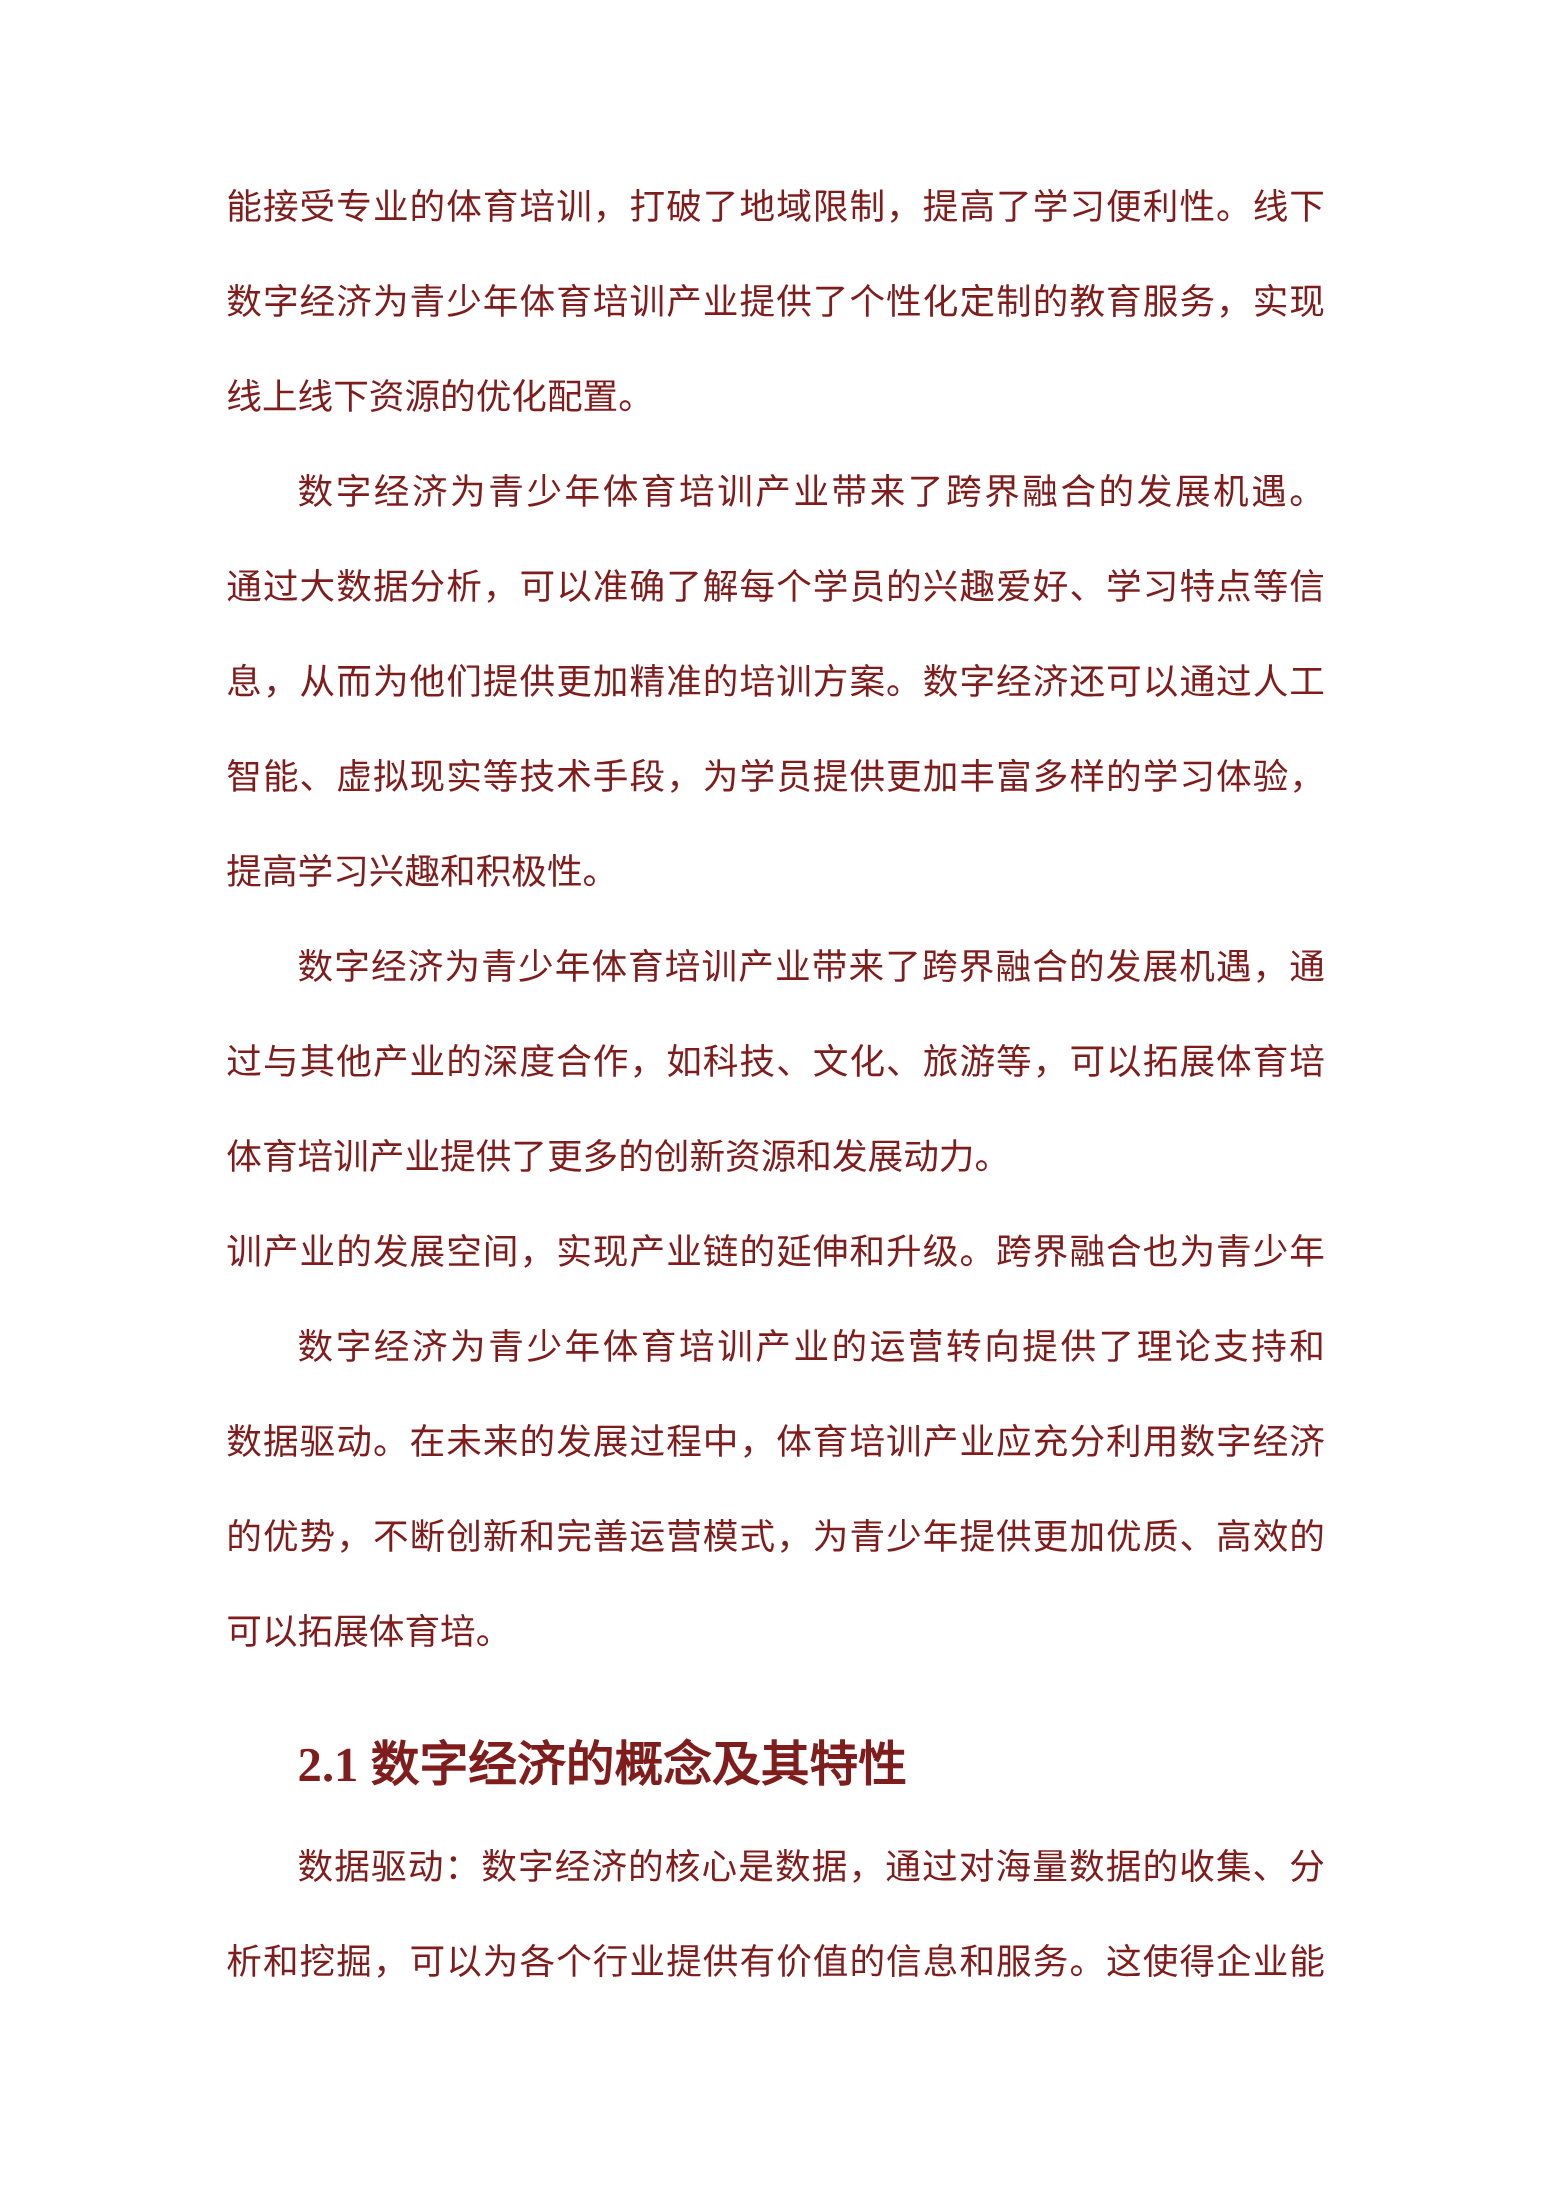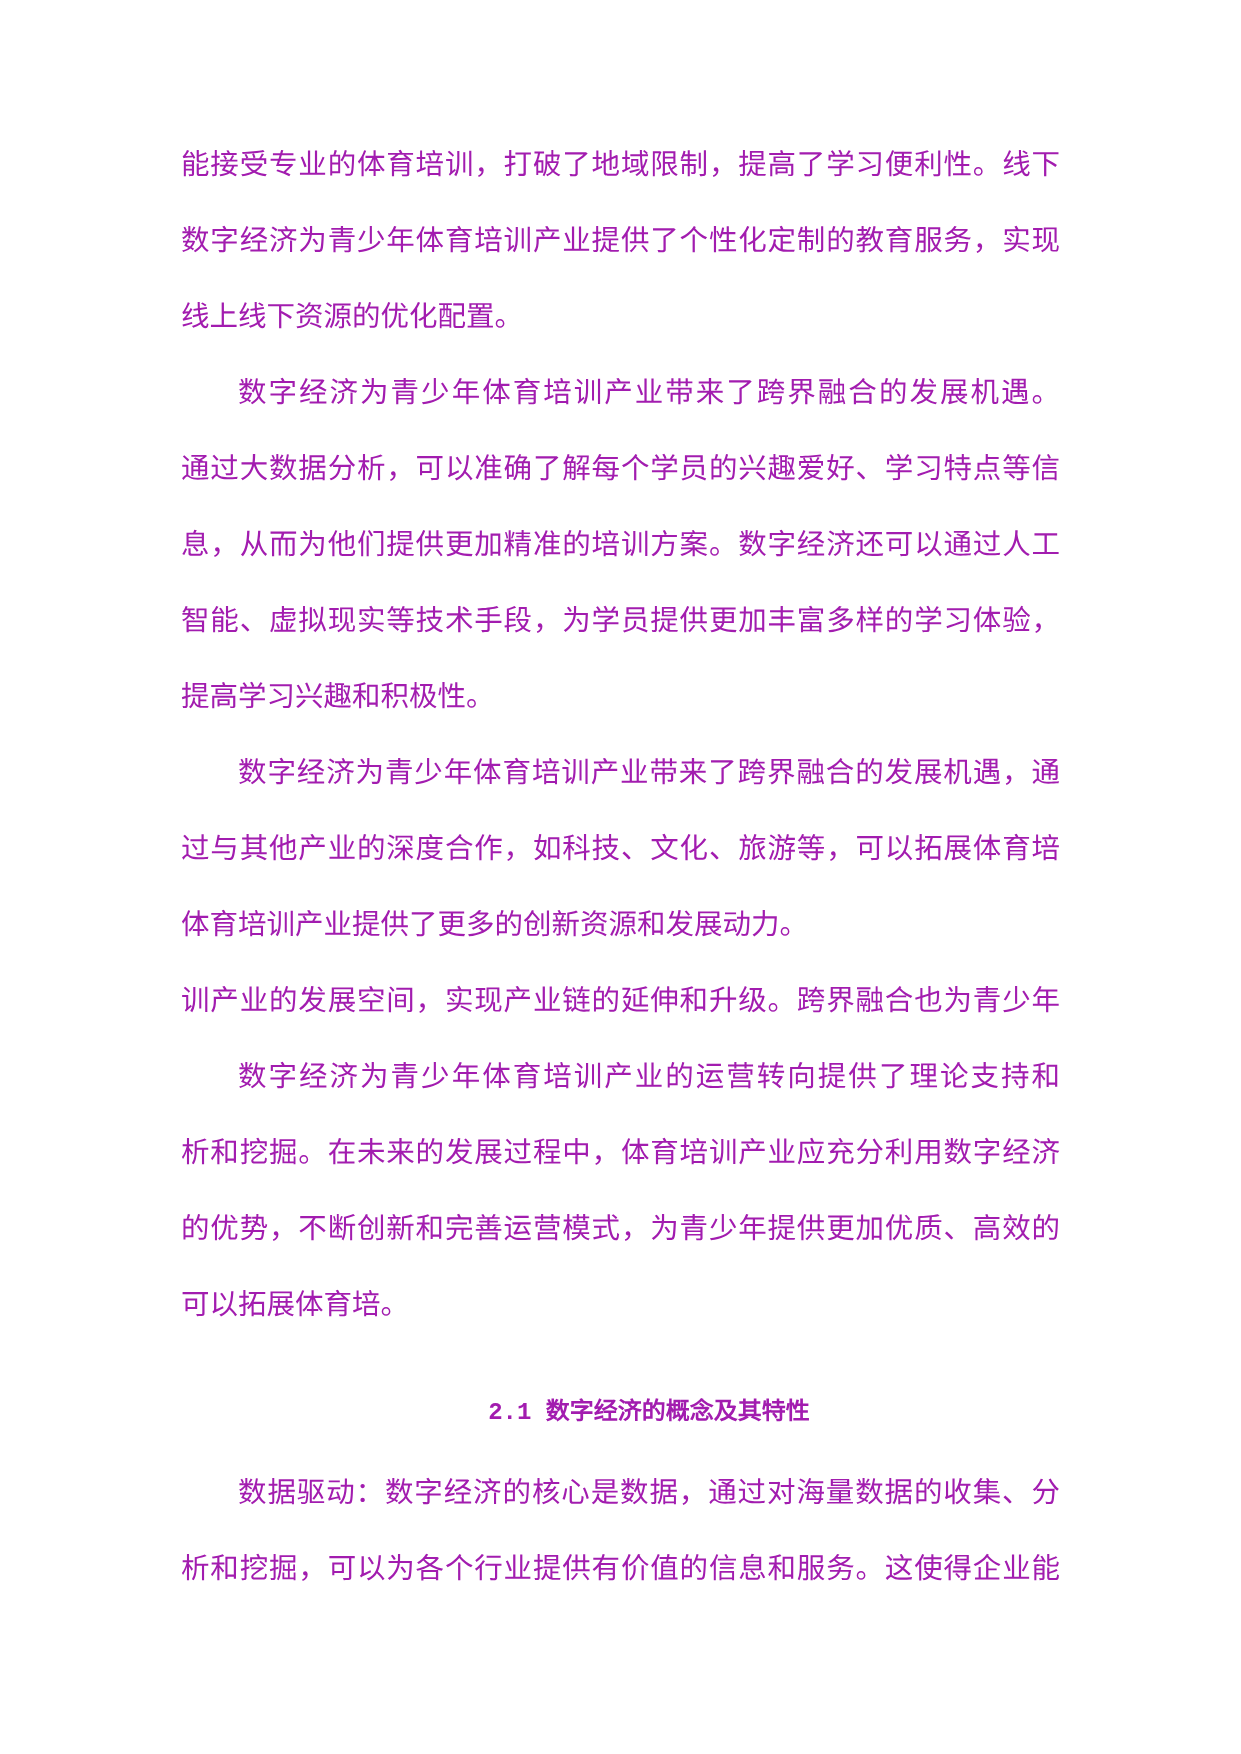--- a/index.html
+++ b/index.html
@@ -7,23 +7,23 @@
     padding: 0;
     background: #ffffff;
   }
   .page {
     position: relative;
     width: 1241px;
     height: 1754px;
     box-sizing: border-box;
     margin: 0 auto;
     background: #ffffff;
-    color: #a21caf;
+    color: #7f1d1d;
     padding: 129px 181px 47px 181px;
-    font-family: Liberation Mono, monospace;
+    font-family: Liberation Serif, serif;
     overflow: hidden;
   }
   .para { margin: 0; padding: 0; }
   .line {
     font-size: 28.5px;
     line-height: 76px;
     height: 76px;
     white-space: nowrap;
     letter-spacing: 0;
   }
@@ -31,28 +31,28 @@
   .fill {
     white-space: normal;
     text-align: justify;
     text-align-last: justify;
     text-justify: inter-character;
     -moz-text-align-last: justify;
   }
   .last { text-align: left; }
   .indent { padding-left: 57px; }
   .heading {
-    font-size: 24px;
+    font-size: 39px;
     line-height: 76px;
     height: 76px;
     font-weight: 700;
     padding-left: 57px;
     margin-top: 30px;
     margin-bottom: 6px;
-    text-align: center;
+    text-align: left;
   }
 </style>
 </head>
 <body>
 
 <div class="page">
 
   <div class="para">
     <div class="line fill">能接受专业的体育培训，打破了地域限制，提高了学习便利性。线下</div>
     <div class="line fill">数字经济为青少年体育培训产业提供了个性化定制的教育服务，实现</div>
@@ -69,21 +69,21 @@
 
   <div class="para">
     <div class="line fill indent">数字经济为青少年体育培训产业带来了跨界融合的发展机遇，通</div>
     <div class="line fill">过与其他产业的深度合作，如科技、文化、旅游等，可以拓展体育培</div>
     <div class="line last">体育培训产业提供了更多的创新资源和发展动力。</div>
     <div class="line fill">训产业的发展空间，实现产业链的延伸和升级。跨界融合也为青少年</div>
   </div>
 
   <div class="para">
     <div class="line fill indent">数字经济为青少年体育培训产业的运营转向提供了理论支持和</div>
-    <div class="line fill">析和挖掘。在未来的发展过程中，体育培训产业应充分利用数字经济</div>
+    <div class="line fill">数据驱动。在未来的发展过程中，体育培训产业应充分利用数字经济</div>
     <div class="line fill">的优势，不断创新和完善运营模式，为青少年提供更加优质、高效的</div>
     <div class="line last">可以拓展体育培。</div>
   </div>
 
   <div class="heading">2.1 数字经济的概念及其特性</div>
 
   <div class="para">
     <div class="line fill indent">数据驱动：数字经济的核心是数据，通过对海量数据的收集、分</div>
     <div class="line fill">析和挖掘，可以为各个行业提供有价值的信息和服务。这使得企业能</div>
   </div>

